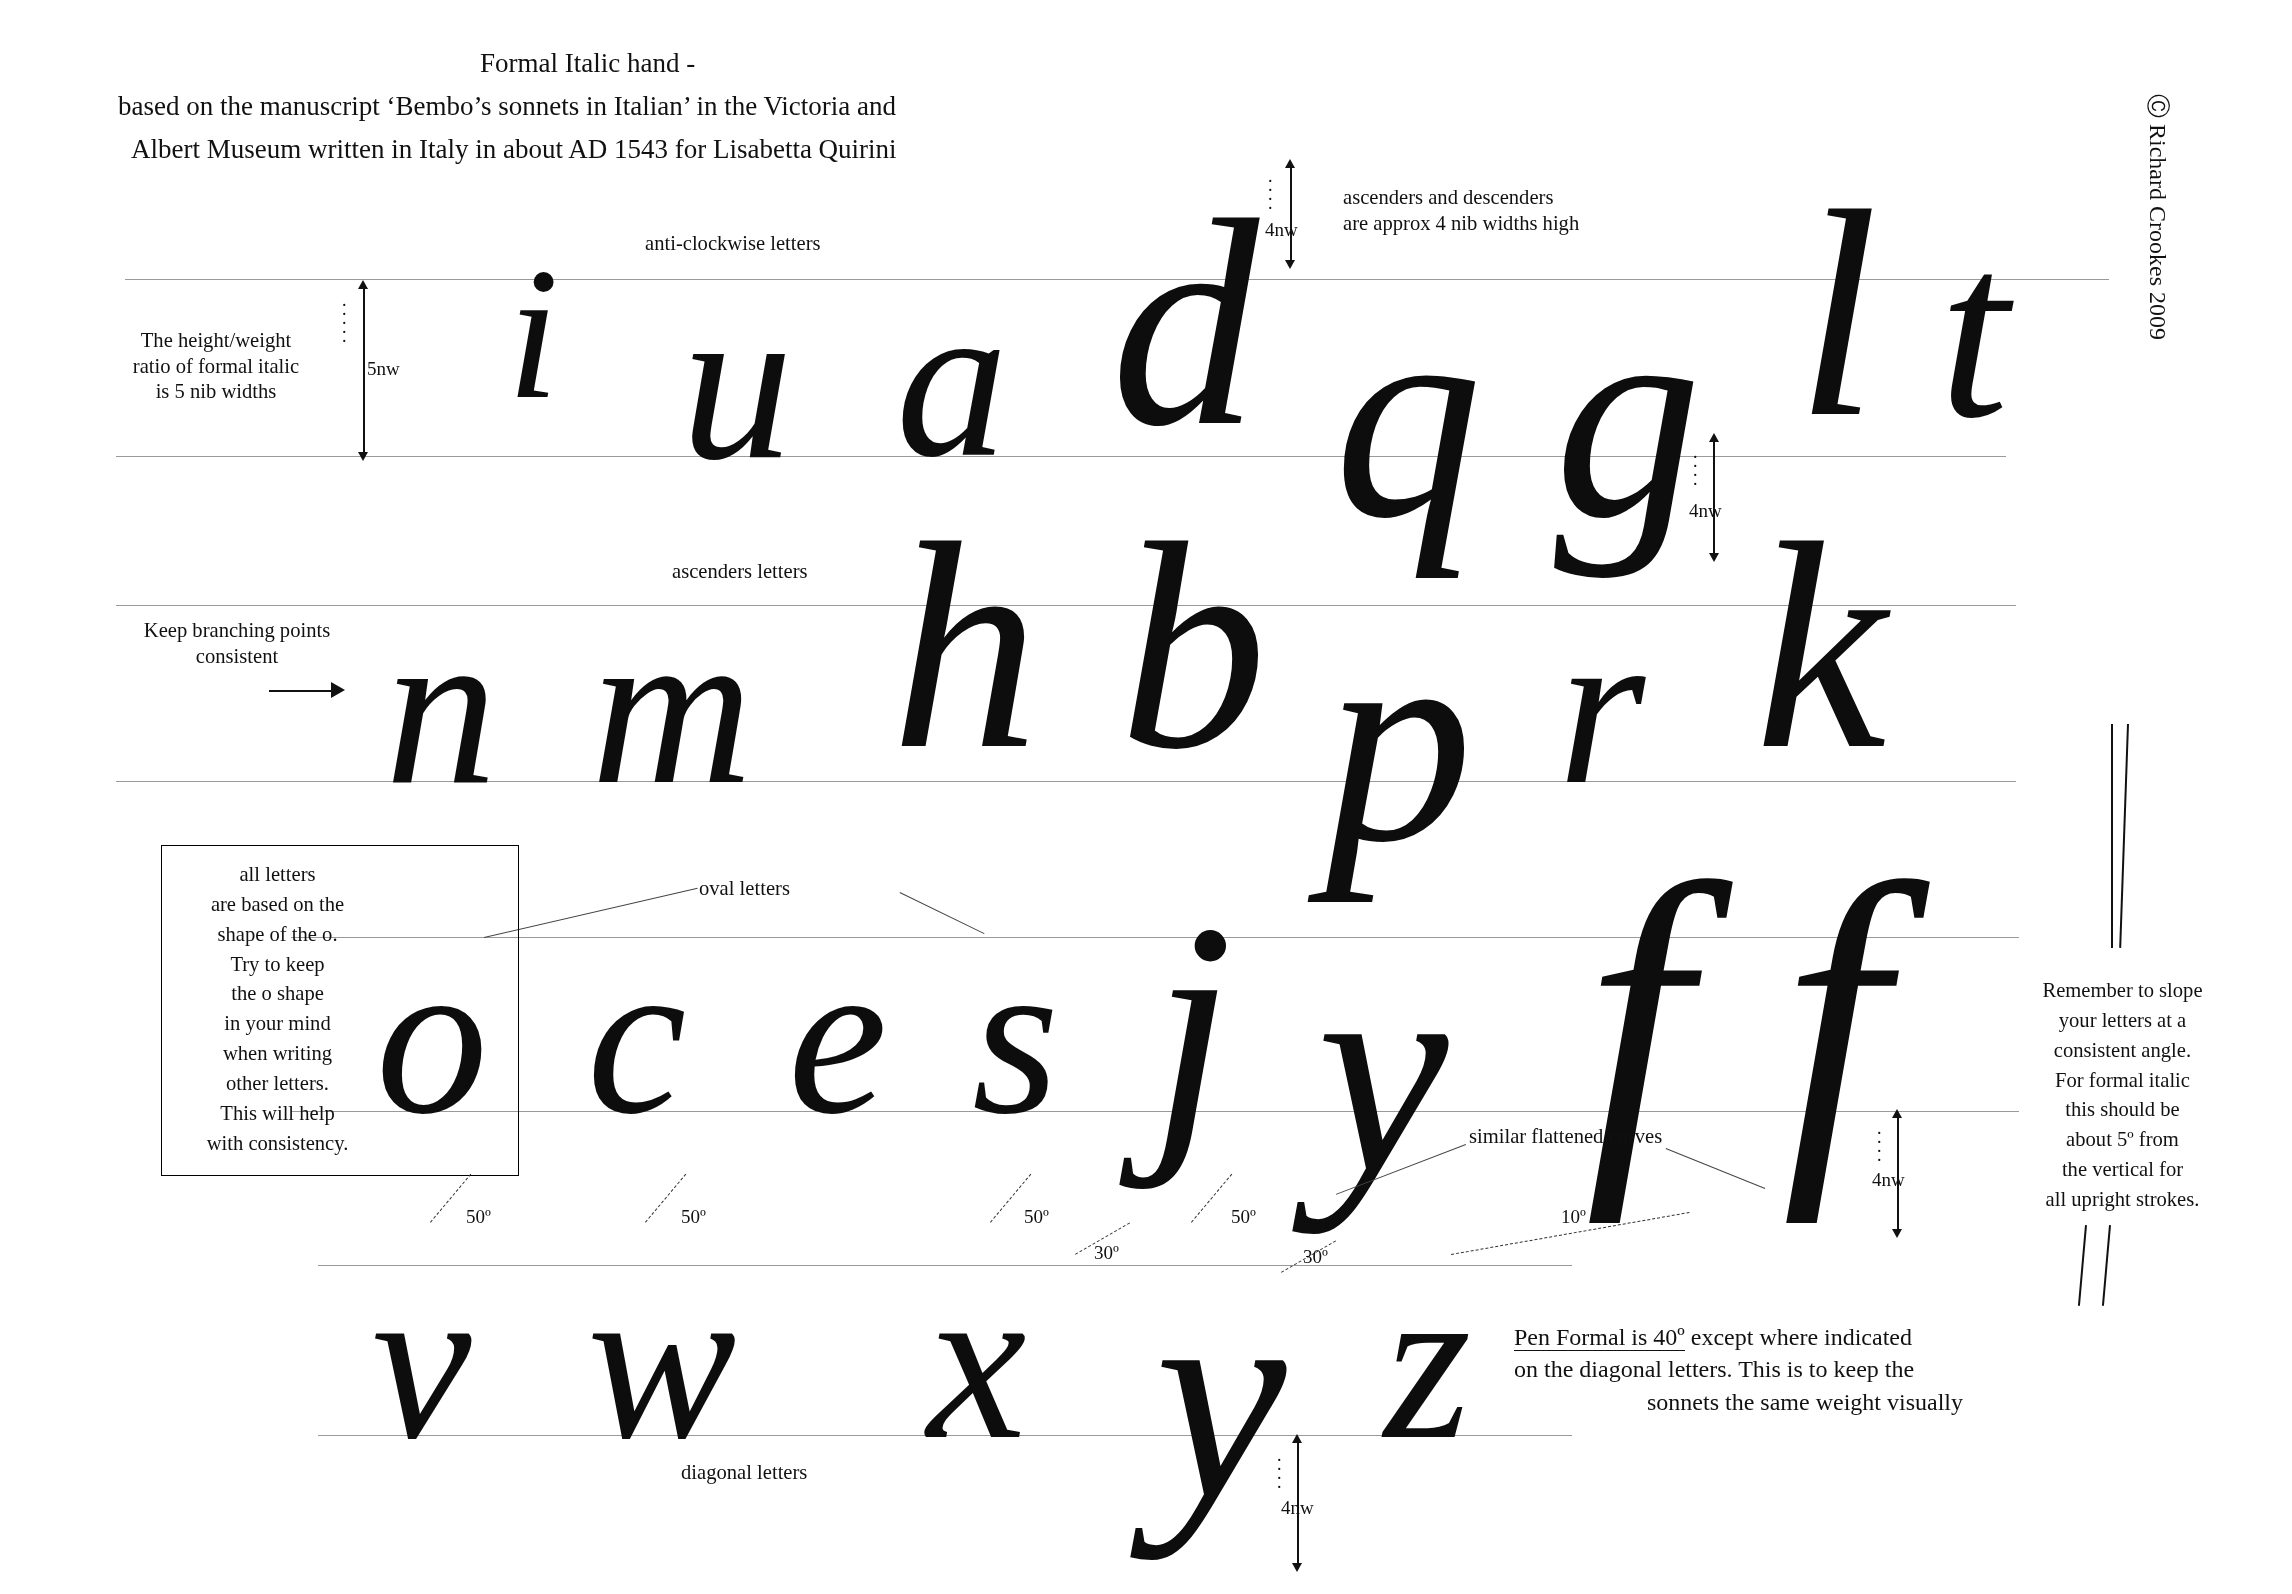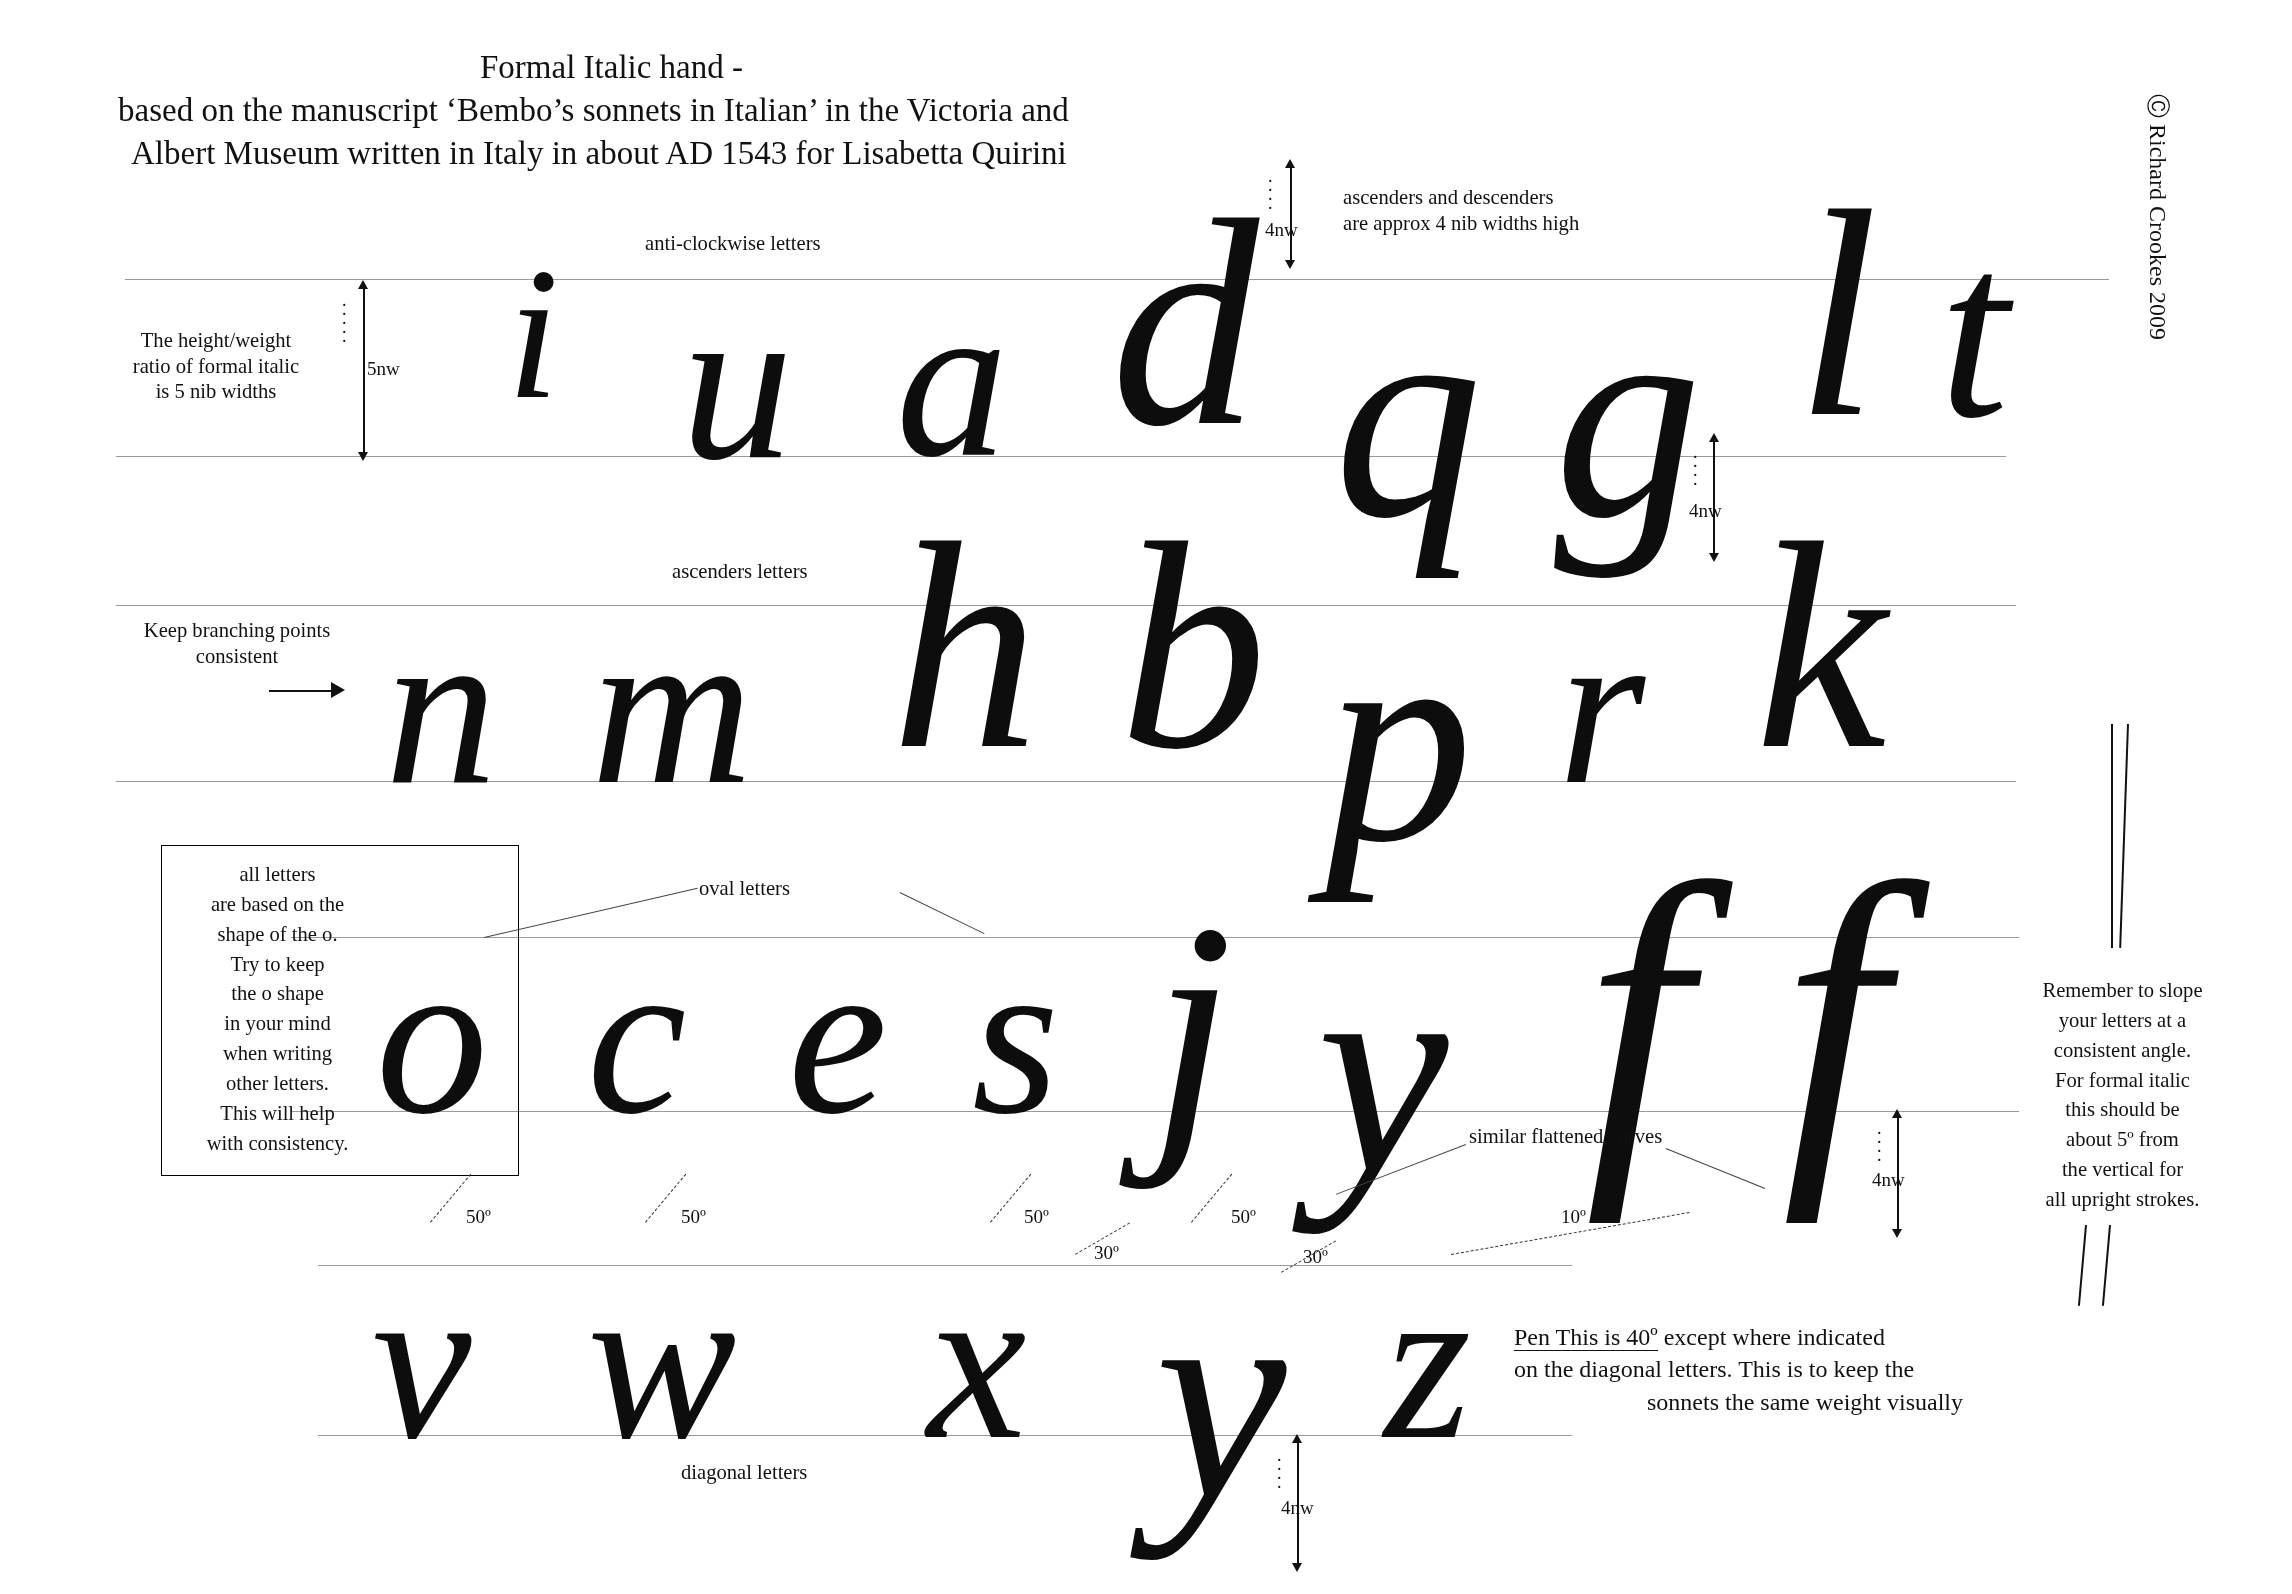--- a/index.html
+++ b/index.html
@@ -37,21 +37,21 @@
     line-height: 1;
     white-space: pre;
   }
   .label {
     font-size: 20.6px;
   }
   .small {
     font-size: 19px;
   }
   .title {
-    font-size: 33px;
+    font-size: 27px;
   }
   .boxnote {
     position: absolute;
     border: 1.8px solid #000;
     box-sizing: border-box;
   }
   .arrowline {
     position: absolute;
     background: #111;
     height: 1.8px;
@@ -272,20 +272,20 @@
   <div class="txt small" style="left:1561px; top:1205px;">10º</div>
 
   <div class="tickcol" style="left:1297px; top:1440px; height:125px;"></div>
   <div class="arrowhead-up" style="left:1292px; top:1434px;"></div>
   <div class="arrowhead-down" style="left:1292px; top:1563px;"></div>
   <div class="tickdots" style="left:1277px; top:1451px;">.<br>.<br>.<br>.</div>
   <div class="nibmark" style="left:1281px; top:1497px;">4nw</div>
 
   <div class="penangle" style="left:1514px; top:1321px; width:582px; text-align:center;">
     <div style="text-align:left;">
-      <span style="border-bottom:1.8px solid #111;">Pen This is 40º</span><span> except where indicated</span>
+      <span style="border-bottom:1.8px solid #111;">Pen Formal is 40º</span><span> except where indicated</span>
     </div>
     <div style="text-align:left;">on the diagonal letters. This is to keep the</div>
     <div style="text-align:center;">sonnets  the same weight visually</div>
   </div>
 
 </div>
 
 
 </body></html>

